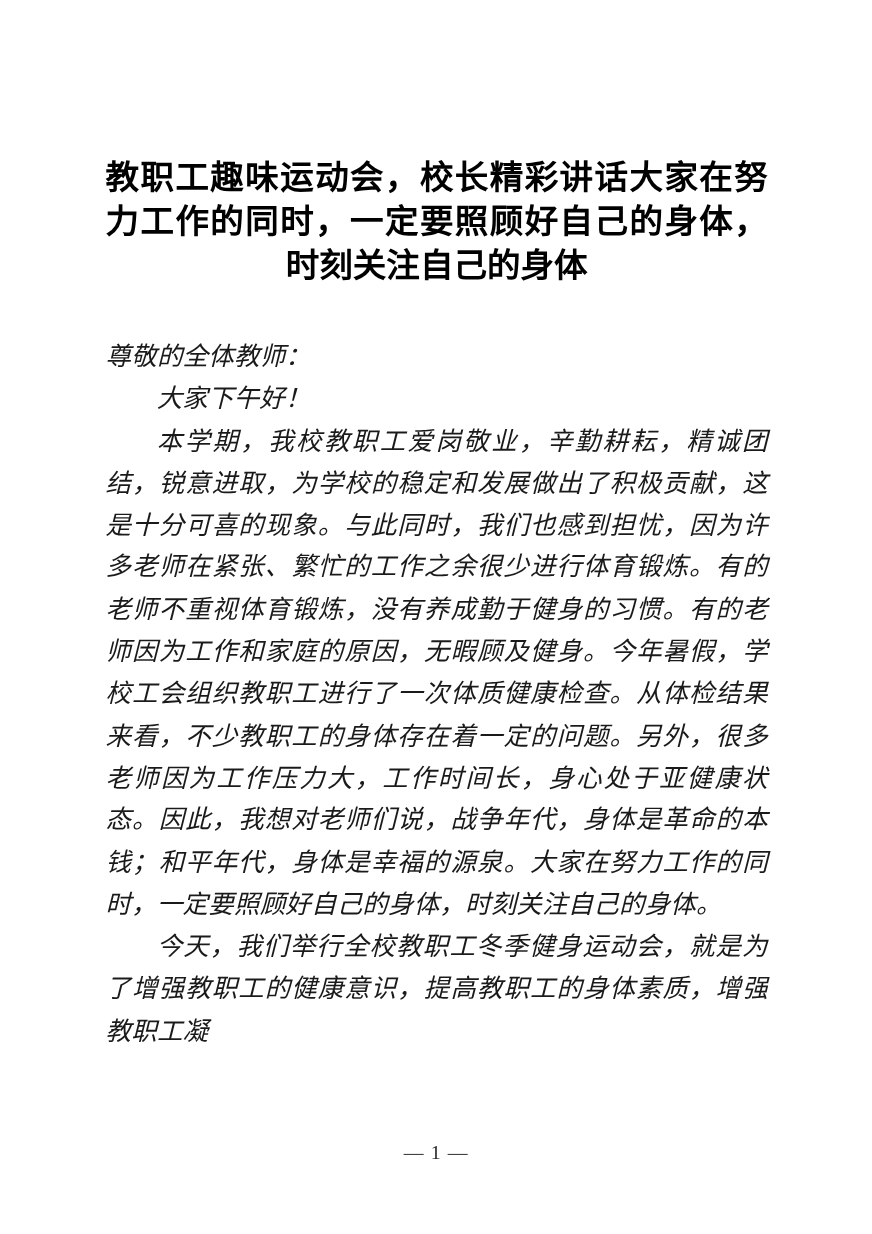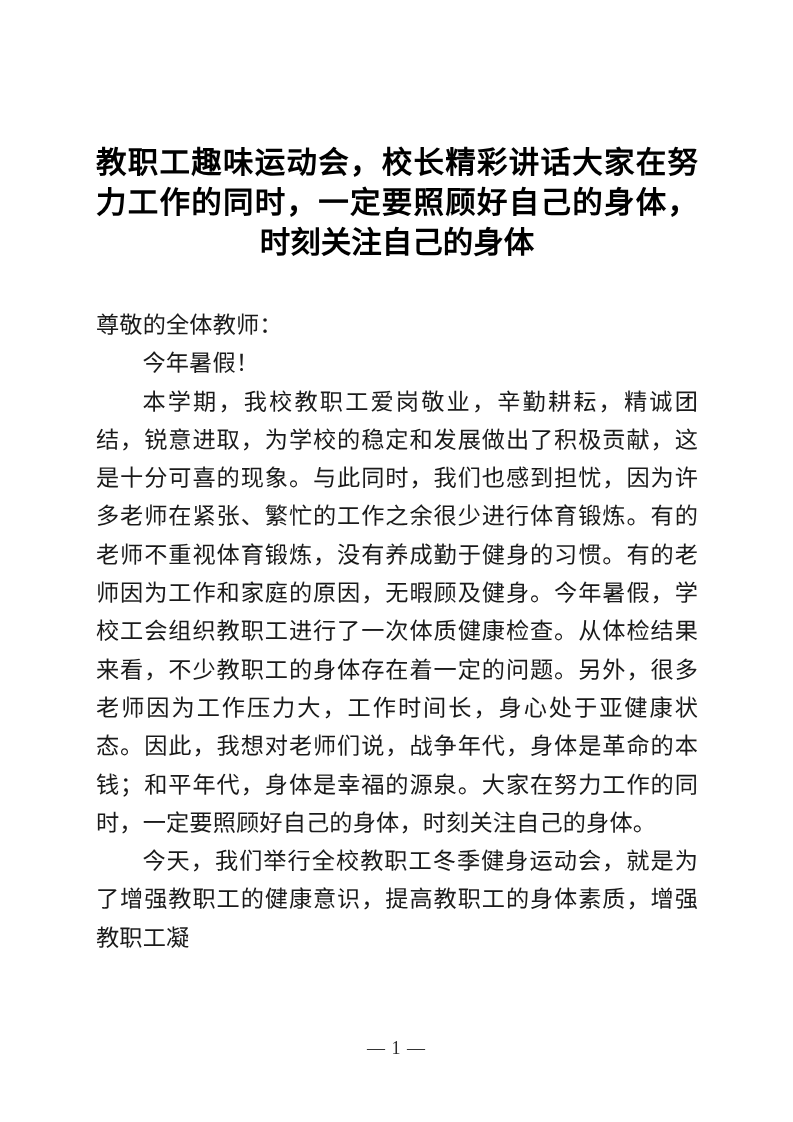--- a/index.html
+++ b/index.html
@@ -48,20 +48,21 @@
     padding: 0;
     font-family: "Liberation Serif", "DejaVu Serif", serif;
     font-size: 23.2px;
     line-height: 38.3px;
     color: #1a1a1a;
     text-align: justify;
     text-align-last: left;
     text-justify: inter-character;
     word-break: break-all;
     letter-spacing: 0.15px;
+    font-style: italic;
   }
 
   .para.indent {
     text-indent: 2em;
   }
 
   .para-salutation {
     margin-top: 44px;
   }
 
@@ -83,21 +84,21 @@
 <body>
 
 <div class="page">
 
   <div class="doc-body">
 
     <h1 class="doc-title">教职工趣味运动会，校长精彩讲话大家在努力工作的同时，一定要照顾好自己的身体，时刻关注自己的身体</h1>
 
     <p class="para para-salutation">尊敬的全体教师：</p>
 
-    <p class="para indent">今年暑假！</p>
+    <p class="para indent">大家下午好！</p>
 
 
     <p class="para indent">本学期，我校教职工爱岗敬业，辛勤耕耘，精诚团结，锐意进取，为学校的稳定和发展做出了积极贡献，这是十分可喜的现象。与此同时，我们也感到担忧，因为许多老师在紧张、繁忙的工作之余很少进行体育锻炼。有的老师不重视体育锻炼，没有养成勤于健身的习惯。有的老师因为工作和家庭的原因，无暇顾及健身。今年暑假，学校工会组织教职工进行了一次体质健康检查。从体检结果来看，不少教职工的身体存在着一定的问题。另外，很多老师因为工作压力大，工作时间长，身心处于亚健康状态。因此，我想对老师们说，战争年代，身体是革命的本钱；和平年代，身体是幸福的源泉。大家在努力工作的同时，一定要照顾好自己的身体，时刻关注自己的身体。</p>
 
     <p class="para indent">今天，我们举行全校教职工冬季健身运动会，就是为了增强教职工的健康意识，提高教职工的身体素质，增强教职工凝</p>
 
   </div>
 
   <div class="page-footer">— 1 —</div>
 

